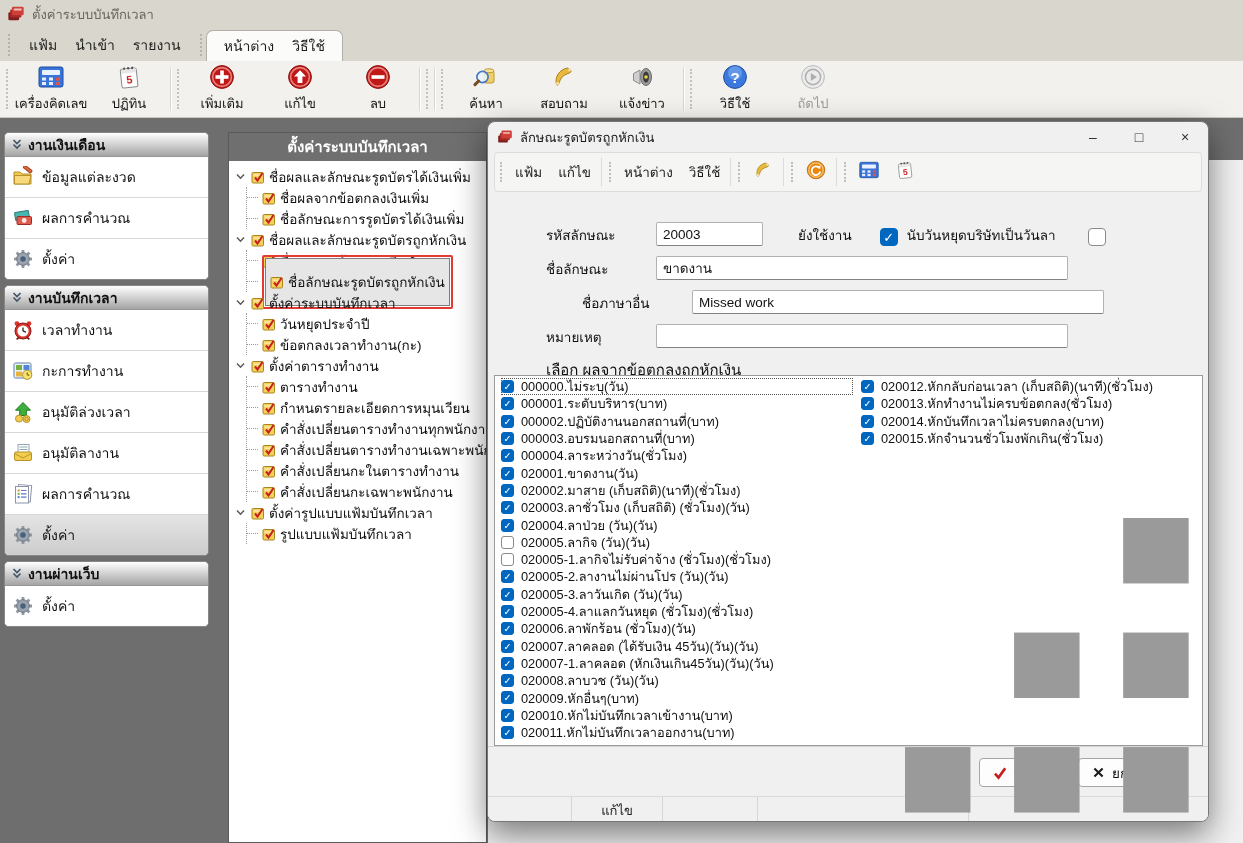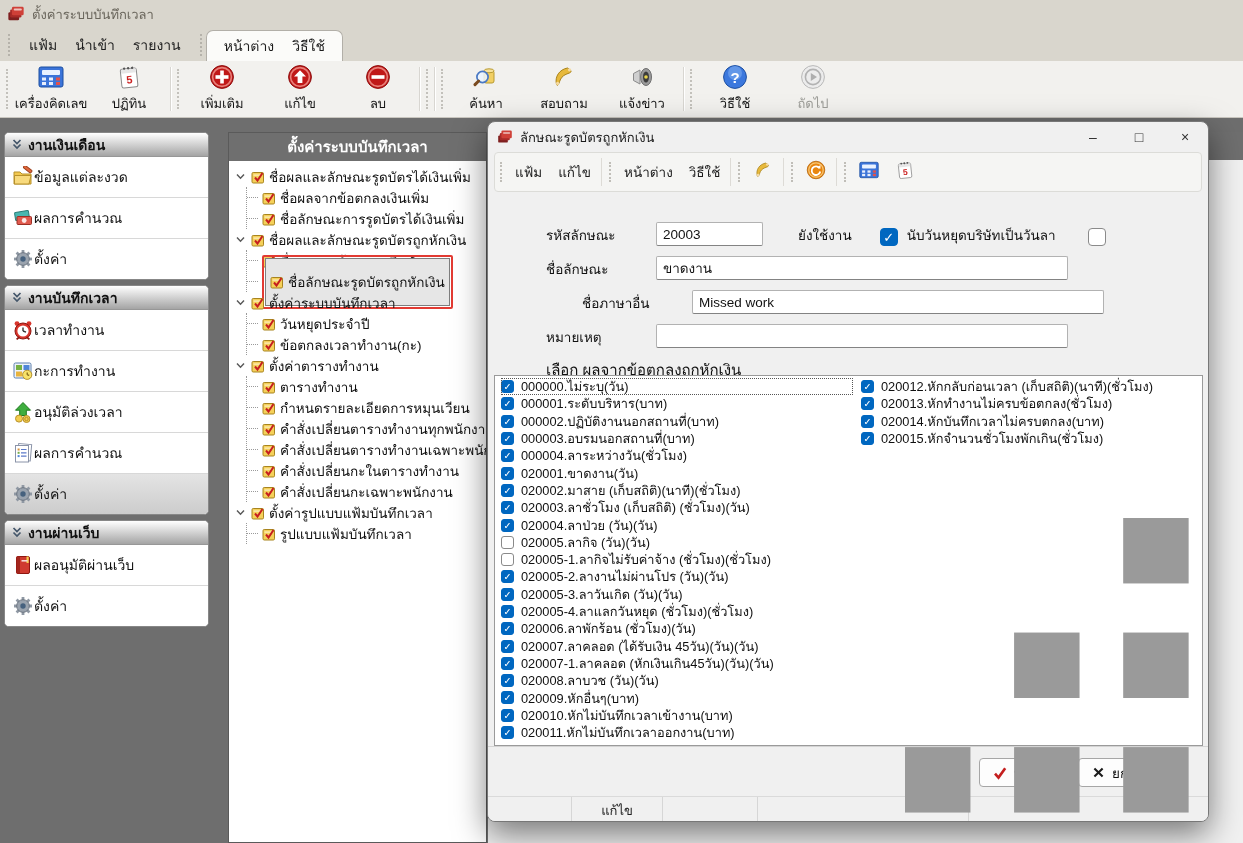--- a/index.html
+++ b/index.html
@@ -25,21 +25,21 @@
   .tb-grip{align-self:center;height:40px;border-left:2px dotted #c3c1bb;margin:0 4px;}
   .tb-btn{width:78px;display:flex;flex-direction:column;align-items:center;justify-content:center;
           gap:3px;font-size:13px;color:#141414;cursor:default;}
   .tb-btn.disabled{color:#9d9d98;}
 
   
   .sidebar{position:absolute;left:4px;top:132px;width:205px;}
   .sb-section{background:#fff;border:1px solid #878787;border-radius:5px;margin-bottom:5px;overflow:hidden;}
   .sb-header{height:23px;background:linear-gradient(#ffffff,#a4a4a4);display:flex;align-items:center;gap:5px;
              padding:0 6px;font-weight:bold;font-size:14px;color:#111;border-bottom:1px solid #979797;}
-  .sb-item{height:40px;display:flex;align-items:center;padding:0 7px;border-bottom:1px solid #d8d8d8;
+  .sb-item{height:40px;display:flex;align-items:center;gap:8px;padding:0 7px;border-bottom:1px solid #d8d8d8;
            font-size:14px;color:#111;background:#fff;}
   .sb-item:last-child{border-bottom:none;}
   .sb-item.selected{background:linear-gradient(#e4e4e4,#cccccc);}
 
   
   .treepanel{position:absolute;left:228px;top:132px;width:259px;height:711px;background:#fff;
              border:1px solid #5a5a5a;box-sizing:border-box;}
   .tree-header{height:28px;background:#6f6f6f;color:#fff;font-weight:bold;font-size:15px;
                display:flex;align-items:center;justify-content:center;}
   .tree-body{padding:5px 0 0 5px;overflow:hidden;white-space:nowrap;}
@@ -366,20 +366,32 @@
               <circle cx="7" cy="17.6" r="3.5" fill="#f3cd4e" stroke="#b8912a"></circle>
               <circle cx="14.5" cy="18" r="3.5" fill="#f3cd4e" stroke="#b8912a"></circle>
               <circle cx="14.5" cy="18" r="1.7" fill="none" stroke="#b8912a"></circle>
             </svg>
           </span>
           <span>อนุมัติล่วงเวลา</span>
         </div>
         <div class="sb-item">
           <span class="icon" style="width: 22px; height: 22px;">
             <svg viewBox="0 0 22 22" width="100%" height="100%">
+              <rect x="6" y="2.5" width="11" height="8" fill="#fff" stroke="#94a3b8"></rect>
+              <line x1="7.5" y1="5" x2="15.5" y2="5" stroke="#8aa" stroke-width="1"></line>
+              <line x1="7.5" y1="7.5" x2="15.5" y2="7.5" stroke="#8aa" stroke-width="1"></line>
+              <rect x="2.5" y="10" width="17" height="8.5" rx="1.5" fill="#f3cd4e" stroke="#b8912a"></rect>
+              <path d="M2.5 11.5 L11 16 L19.5 11.5" fill="none" stroke="#b8912a"></path>
+            </svg>
+          </span>
+          <span>อนุมัติลางาน</span>
+        </div>
+        <div class="sb-item">
+          <span class="icon" style="width: 22px; height: 22px;">
+            <svg viewBox="0 0 22 22" width="100%" height="100%">
               <rect x="6" y="2" width="13" height="16.5" fill="#fff" stroke="#8a93a8" transform="rotate(5 12 10)"></rect>
               <rect x="3.5" y="3.5" width="13" height="16.5" fill="#fff" stroke="#8a93a8"></rect>
               <line x1="9" y1="7.5" x2="14.5" y2="7.5" stroke="#5b79c9" stroke-width="1.2"></line>
               <line x1="9" y1="10.8" x2="14.5" y2="10.8" stroke="#5b79c9" stroke-width="1.2"></line>
               <line x1="9" y1="14.1" x2="14.5" y2="14.1" stroke="#5b79c9" stroke-width="1.2"></line>
               <rect x="5.6" y="6.5" width="2" height="2" fill="#d8903c"></rect>
               <rect x="5.6" y="9.8" width="2" height="2" fill="#74ad4a"></rect>
               <rect x="5.6" y="13.1" width="2" height="2" fill="#4f86d8"></rect>
             </svg>
           </span>
@@ -406,31 +418,20 @@
         </div>
       </div>
       <div class="sb-section">
         <div class="sb-header">
           <span class="icon" style="width: 12px; height: 13px;">
             <svg viewBox="0 0 12 13" width="100%" height="100%">
               <path d="M2.5 2 L6 5.5 L9.5 2 M2.5 6.5 L6 10 L9.5 6.5" stroke="#44566a" stroke-width="1.7" fill="none"></path>
             </svg>
           </span>
           <span>งานผ่านเว็บ</span>
-        </div>
-        <div class="sb-item">
-          <span class="icon" style="width: 22px; height: 22px;">
-            <svg viewBox="0 0 22 22" width="100%" height="100%">
-              <rect x="4.5" y="2.5" width="13" height="17" rx="1.5" fill="#cf3a30" stroke="#8e1610"></rect>
-              <rect x="4.5" y="2.5" width="3.5" height="17" fill="#a3251d"></rect>
-              <rect x="14.5" y="2.5" width="2.2" height="6.5" fill="#f3cd4e"></rect>
-              <rect x="9.5" y="6" width="6" height="1.6" fill="#f6d9d6"></rect>
-            </svg>
-          </span>
-          <span>ผลอนุมัติผ่านเว็บ</span>
         </div>
         <div class="sb-item">
           <span class="icon" style="width: 22px; height: 22px;">
             <svg viewBox="0 0 22 22" width="100%" height="100%">
               <g stroke="#8f98a3" stroke-width="2.8">
                 <line x1="11" y1="2" x2="11" y2="6"></line>
                 <line x1="11" y1="16" x2="11" y2="20"></line>
                 <line x1="2" y1="11" x2="6" y2="11"></line>
                 <line x1="16" y1="11" x2="20" y2="11"></line>
                 <line x1="4.6" y1="4.6" x2="7.4" y2="7.4"></line>

